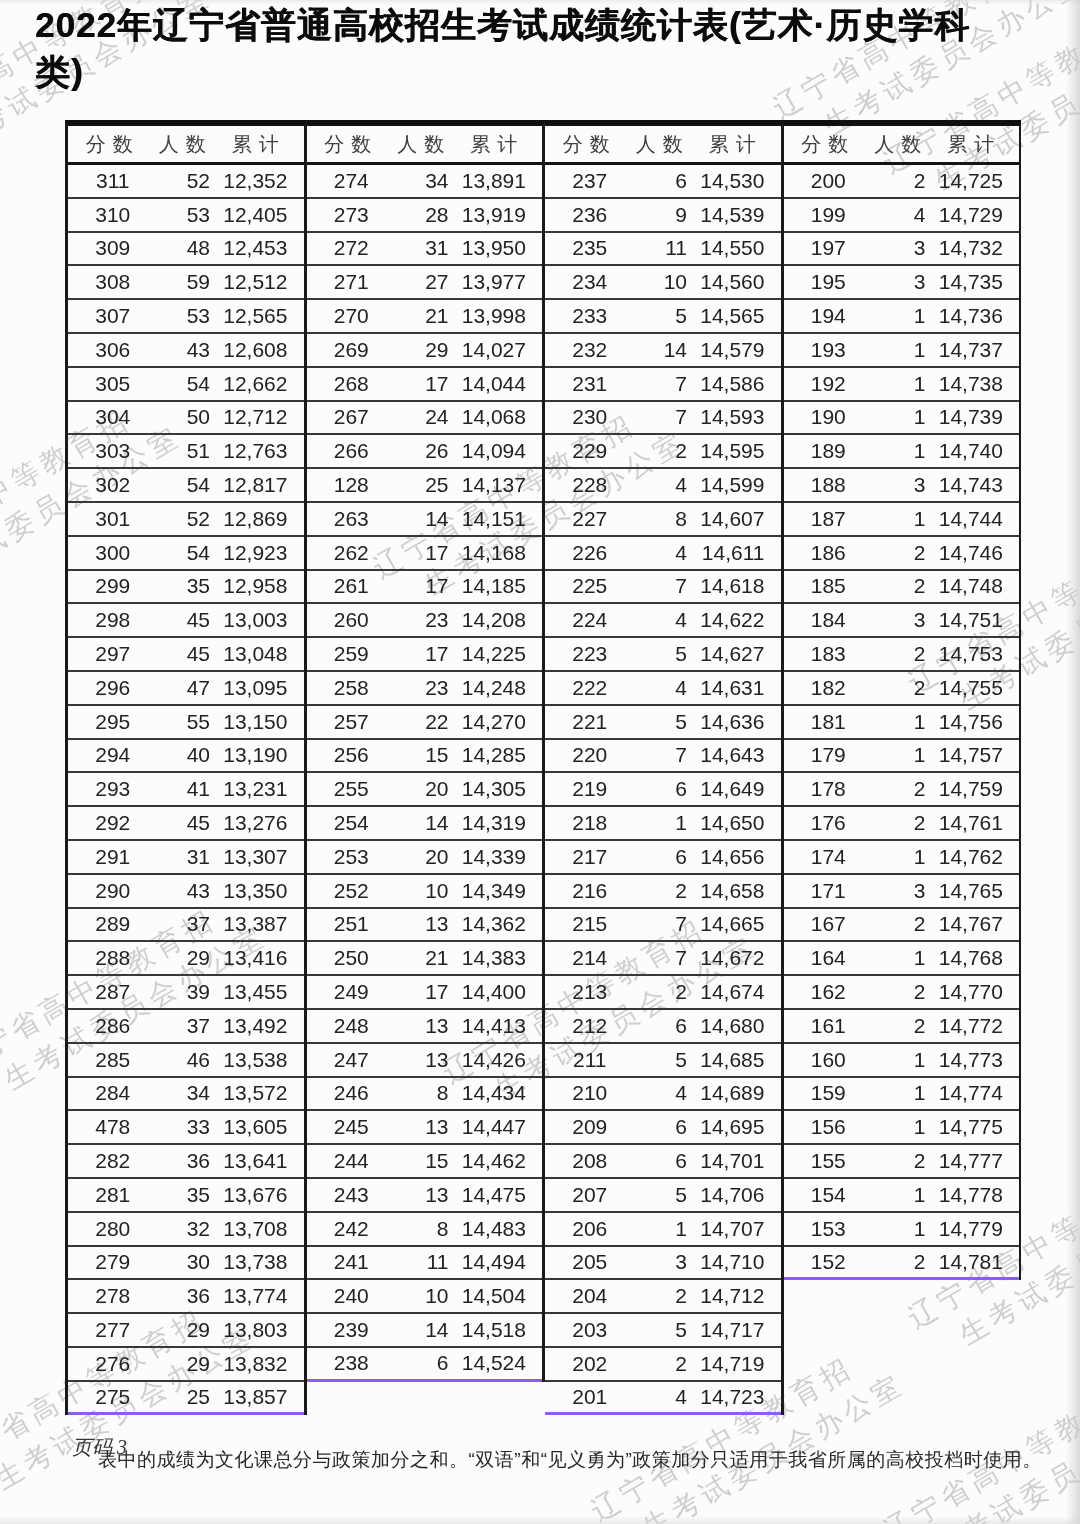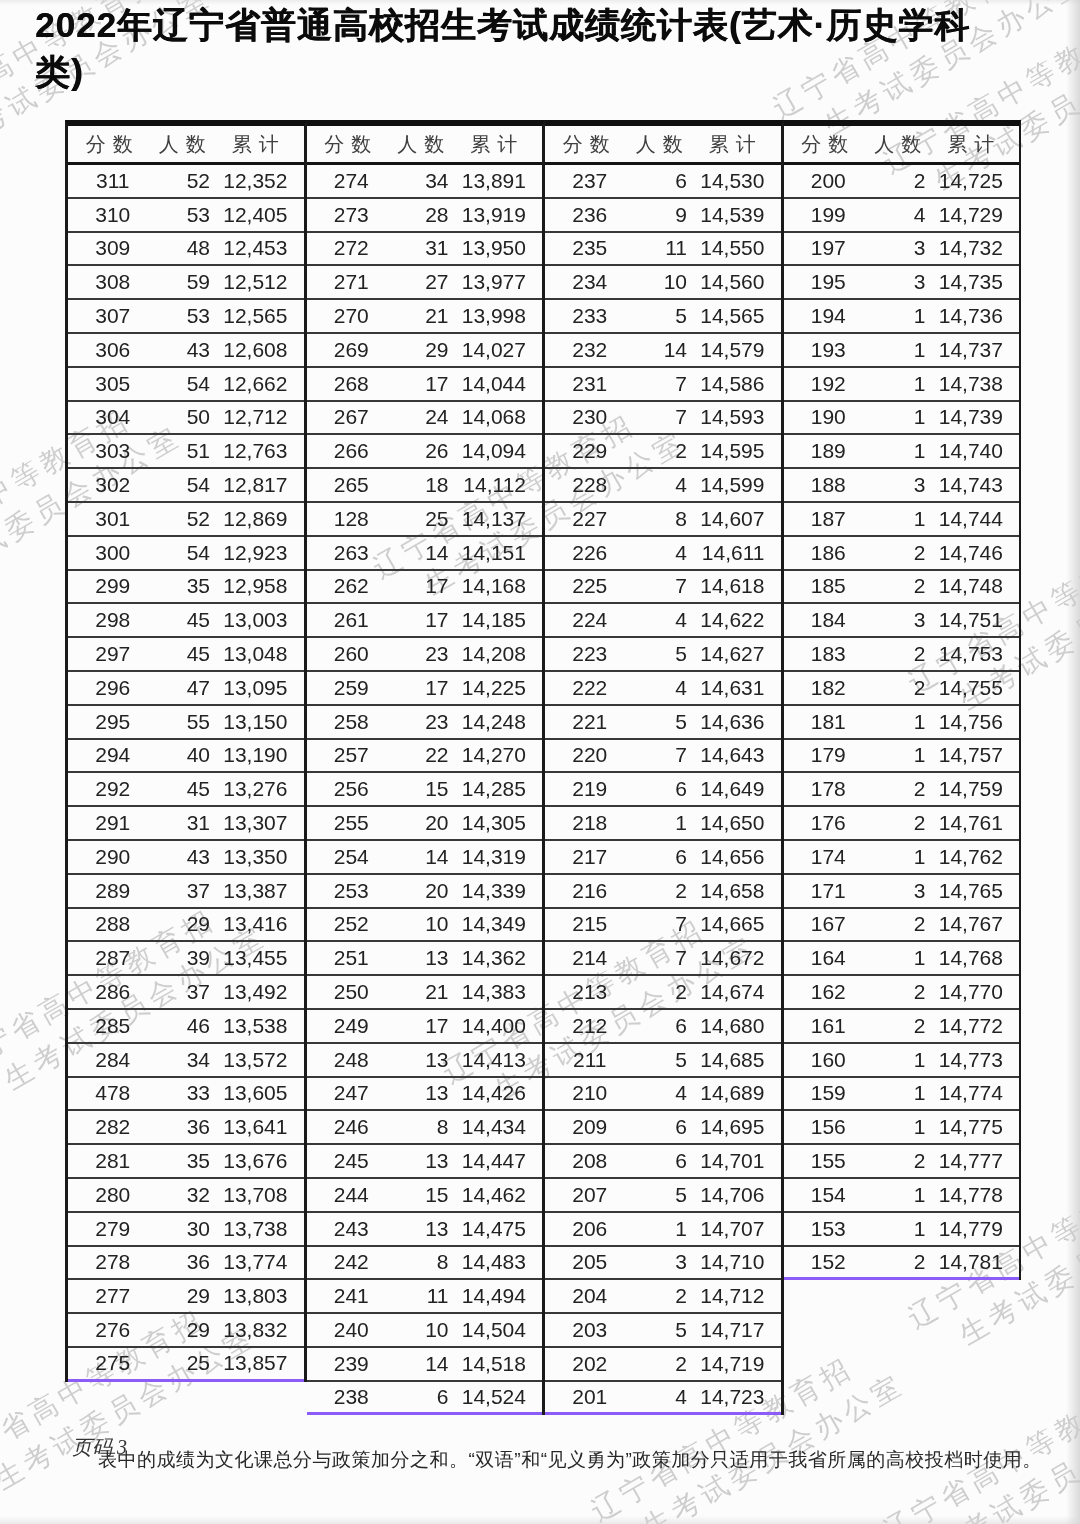--- a/index.html
+++ b/index.html
@@ -175,20 +175,25 @@
             <div class="cell c0">295</div>
             <div class="cell c1">55</div>
             <div class="cell c2">13,150</div>
           </div>
           <div class="row">
             <div class="cell c0">294</div>
             <div class="cell c1">40</div>
             <div class="cell c2">13,190</div>
           </div>
           <div class="row">
+            <div class="cell c0">293</div>
+            <div class="cell c1">41</div>
+            <div class="cell c2">13,231</div>
+          </div>
+          <div class="row">
             <div class="cell c0">292</div>
             <div class="cell c1">45</div>
             <div class="cell c2">13,276</div>
           </div>
           <div class="row">
             <div class="cell c0">291</div>
             <div class="cell c1">31</div>
             <div class="cell c2">13,307</div>
           </div>
           <div class="row">
@@ -319,25 +324,20 @@
             <div class="cell c0">267</div>
             <div class="cell c1">24</div>
             <div class="cell c2">14,068</div>
           </div>
           <div class="row">
             <div class="cell c0">266</div>
             <div class="cell c1">26</div>
             <div class="cell c2">14,094</div>
           </div>
           <div class="row">
-            <div class="cell c0">265</div>
-            <div class="cell c1">18</div>
-            <div class="cell c2">14,112</div>
-          </div>
-          <div class="row">
             <div class="cell c0">128</div>
             <div class="cell c1">25</div>
             <div class="cell c2">14,137</div>
           </div>
           <div class="row">
             <div class="cell c0">263</div>
             <div class="cell c1">14</div>
             <div class="cell c2">14,151</div>
           </div>
           <div class="row">

